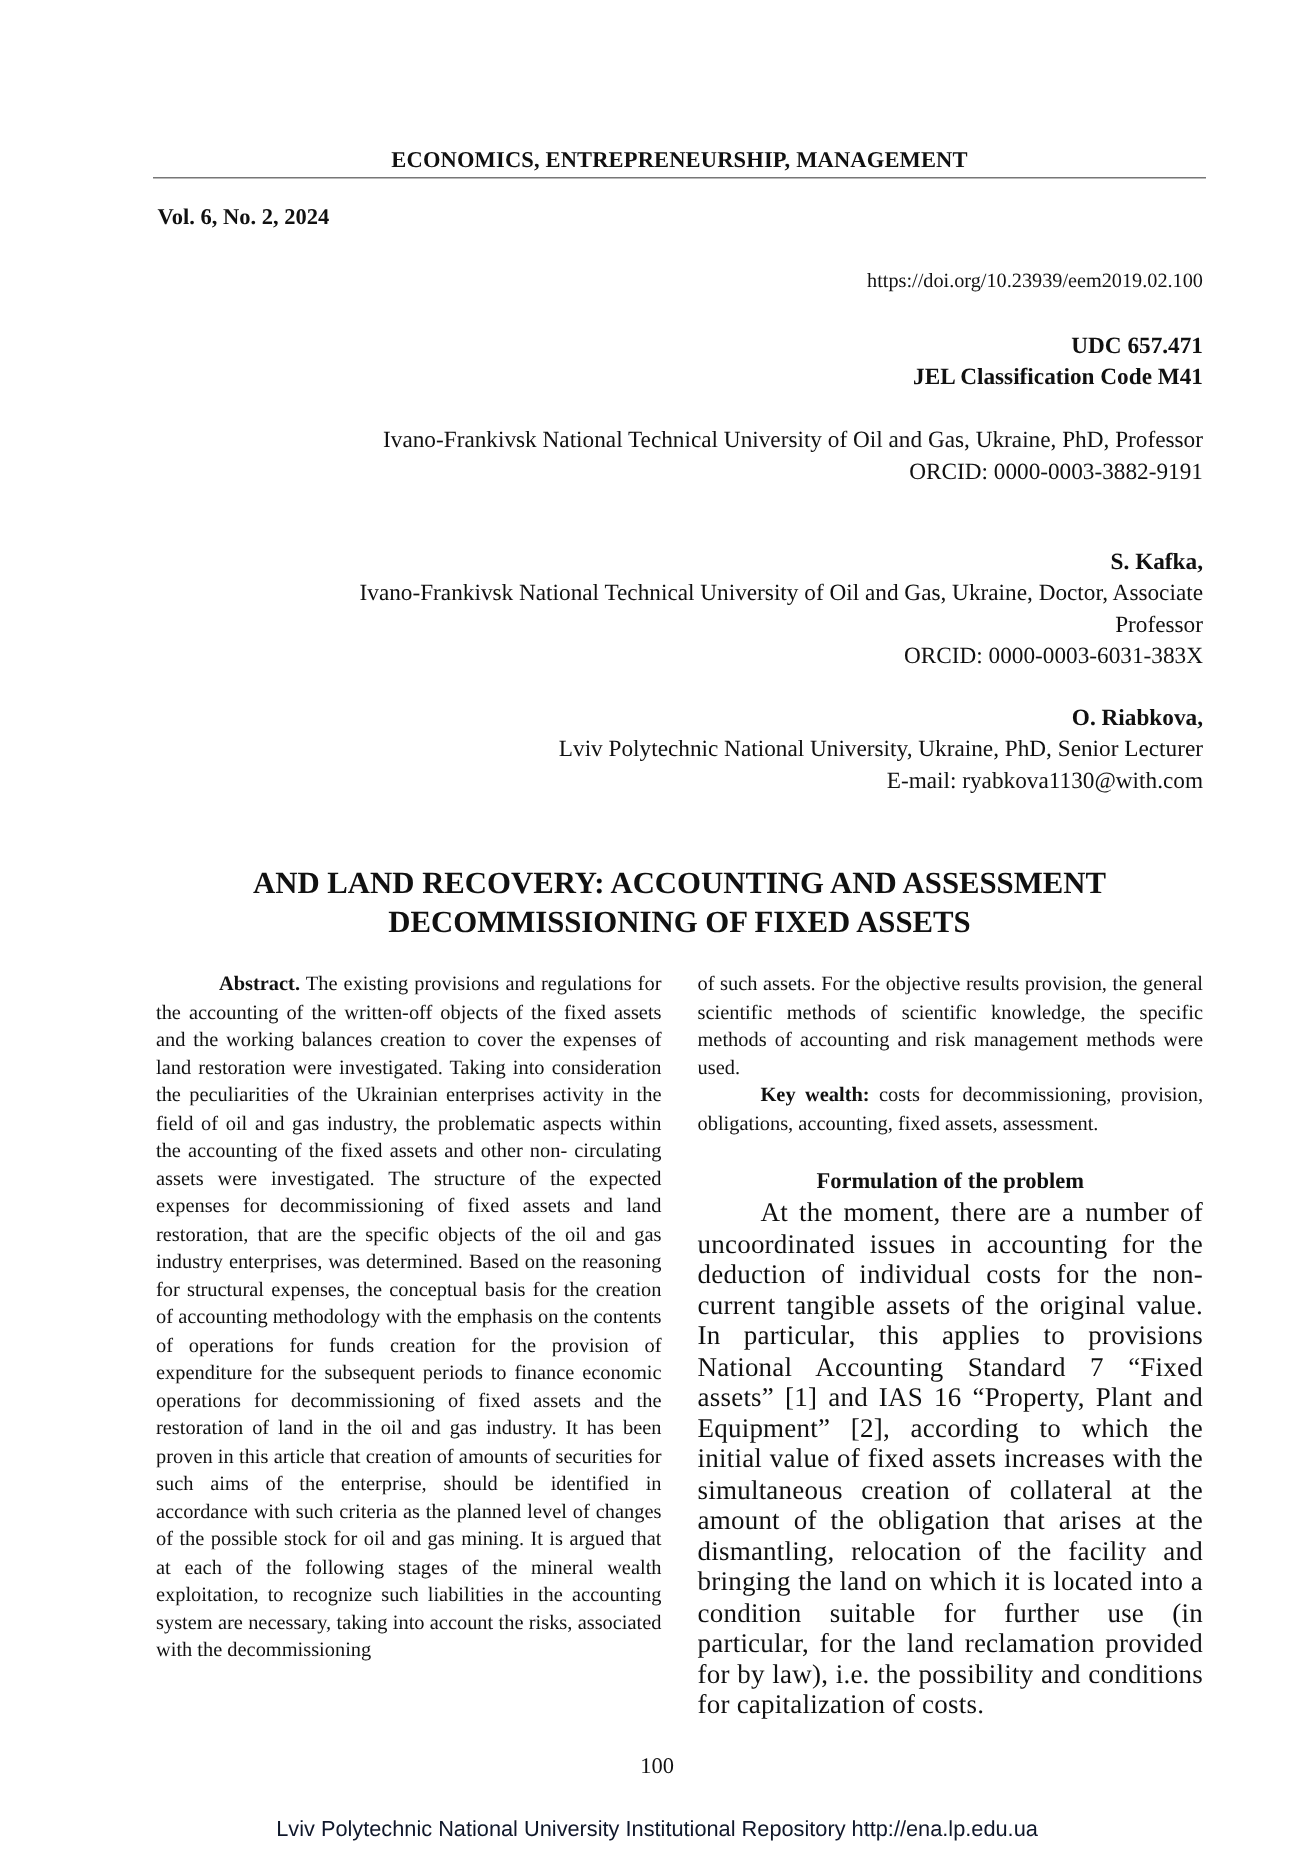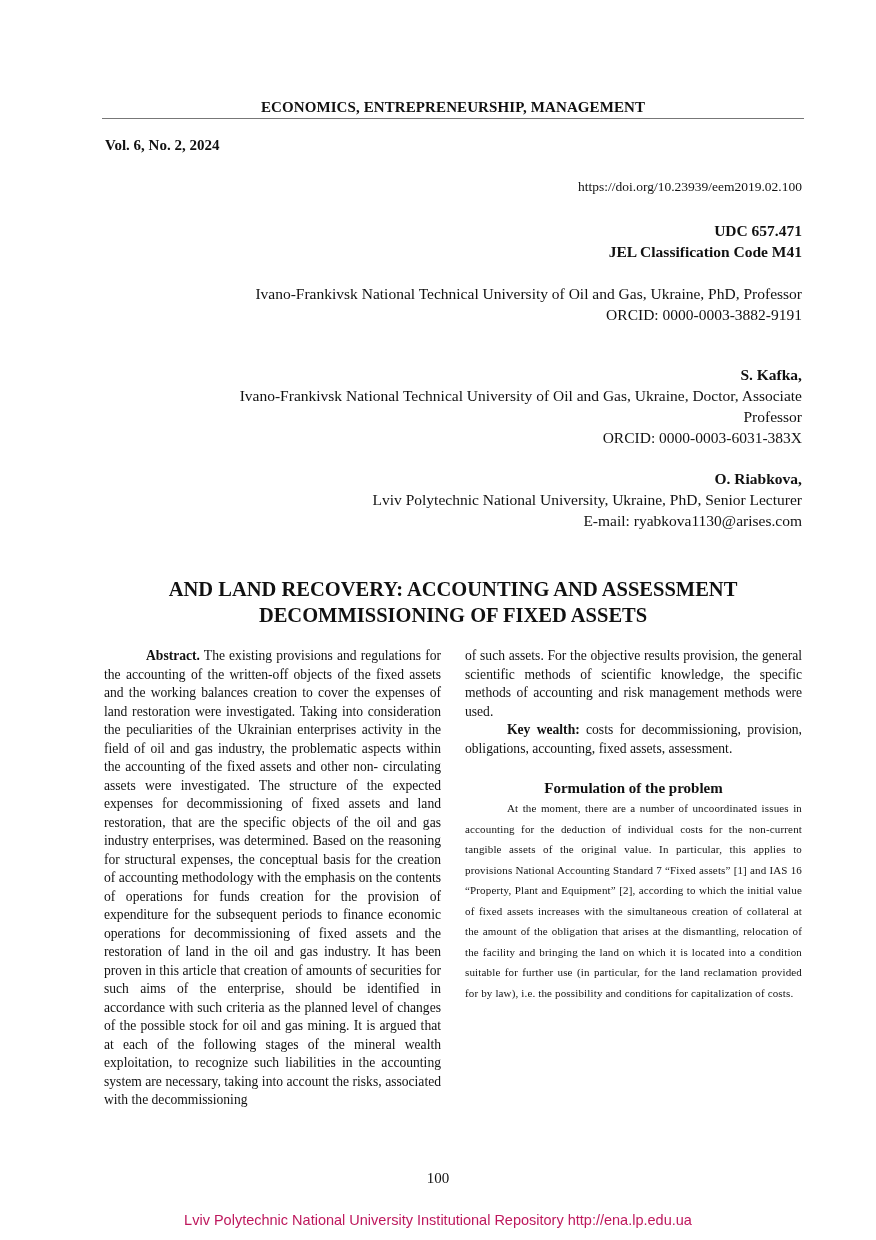--- a/index.html
+++ b/index.html
@@ -20,25 +20,25 @@
   .author3 { top: 453px; }
   .title { left: 102px; top: 561px; width: 702px; text-align: center;
            font-weight: bold; font-size: 20.5px; line-height: 26px; }
   .col { font-size: 13.6px; line-height: 18.5px; text-align: justify; }
   .col-left { left: 104px; top: 632px; width: 337px; }
   .col-right { left: 465px; top: 632px; width: 337px; }
   .indent { text-indent: 42px; }
   .kw { margin-top: 0; }
   .section-heading { text-align: center; font-weight: bold; font-size: 15px;
                      margin-top: 20px; line-height: 20px; }
-  .body-text { font-size: 11px; line-height: 20.5px; text-align: justify; letter-spacing: 0.15px; }
+  .body-text { font-size: 18px; line-height: 20.5px; text-align: justify; letter-spacing: 0.15px; }
   .page-number { left: 0; width: 876px; top: 1155px; text-align: center; font-size: 15px; }
   .repo-footer { left: 0; width: 876px; top: 1197px; text-align: center;
                  font-family: "Liberation Sans", "DejaVu Sans", sans-serif;
-                 font-size: 14.5px; color: #be185d; }
+                 font-size: 14.5px; color: #0f172a; }
   p { margin: 0; }
 </style>
 </head>
 <body>
 
 <div class="abs journal-header">ECONOMICS, ENTREPRENEURSHIP, MANAGEMENT</div>
 <div class="abs header-rule"></div>
 <div class="abs vol">Vol. 6, No. 2, 2024</div>
 <div class="abs doi">https://doi.org/10.23939/eem2019.02.100</div>
 
@@ -54,21 +54,21 @@
 
 <div class="abs right-block author2">
   <div class="bold">S. Kafka,</div>
   <div>Ivano-Frankivsk National Technical University of Oil and Gas, Ukraine, Doctor, Associate Professor</div>
   <div>ORCID: 0000-0003-6031-383X</div>
 </div>
 
 <div class="abs right-block author3">
   <div class="bold">O. Riabkova,</div>
   <div>Lviv Polytechnic National University, Ukraine, PhD, Senior Lecturer</div>
-  <div>E-mail: ryabkova1130@arises.com</div>
+  <div>E-mail: ryabkova1130@with.com</div>
 </div>
 
 <div class="abs title">
   <div>AND LAND RECOVERY: ACCOUNTING AND ASSESSMENT</div>
   <div>DECOMMISSIONING OF FIXED ASSETS</div>
 </div>
 
 <div class="abs col col-left">
   <p class="indent"><b>Abstract.</b><span> The existing provisions and regulations for the accounting of the written-off objects of the fixed assets and the working balances creation to cover the expenses of land restoration were investigated. Taking into consideration the peculiarities of the Ukrainian enterprises activity in the field of oil and gas industry, the problematic aspects within the accounting of the fixed assets and other non- circulating assets were investigated. The structure of the expected expenses for decommissioning of fixed assets and land restoration, that are the specific objects of the oil and gas industry enterprises, was determined. Based on the reasoning for structural expenses, the conceptual basis for the creation of accounting methodology with the emphasis on the contents of operations for funds creation for the provision of expenditure for the subsequent periods to finance economic operations for decommissioning of fixed assets and the restoration of land in the oil and gas industry. It has been proven in this article that creation of amounts of securities for such aims of the enterprise, should be identified in accordance with such criteria as the planned level of changes of the possible stock for oil and gas mining. It is argued that at each of the following stages of the mineral wealth exploitation, to recognize such liabilities in the accounting system are necessary, taking into account the risks, associated with the decommissioning</span></p>
 </div>

